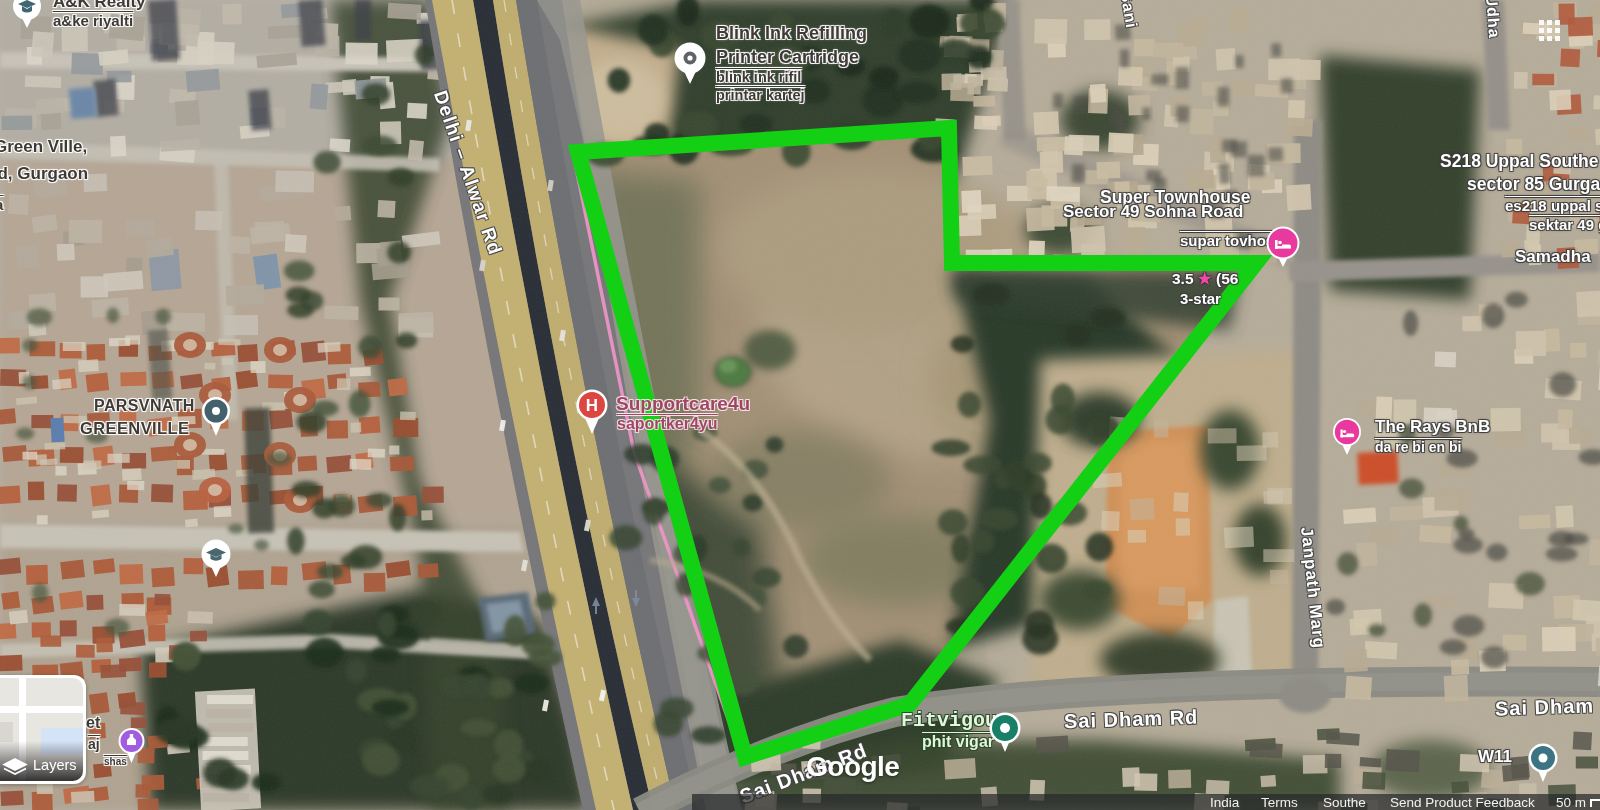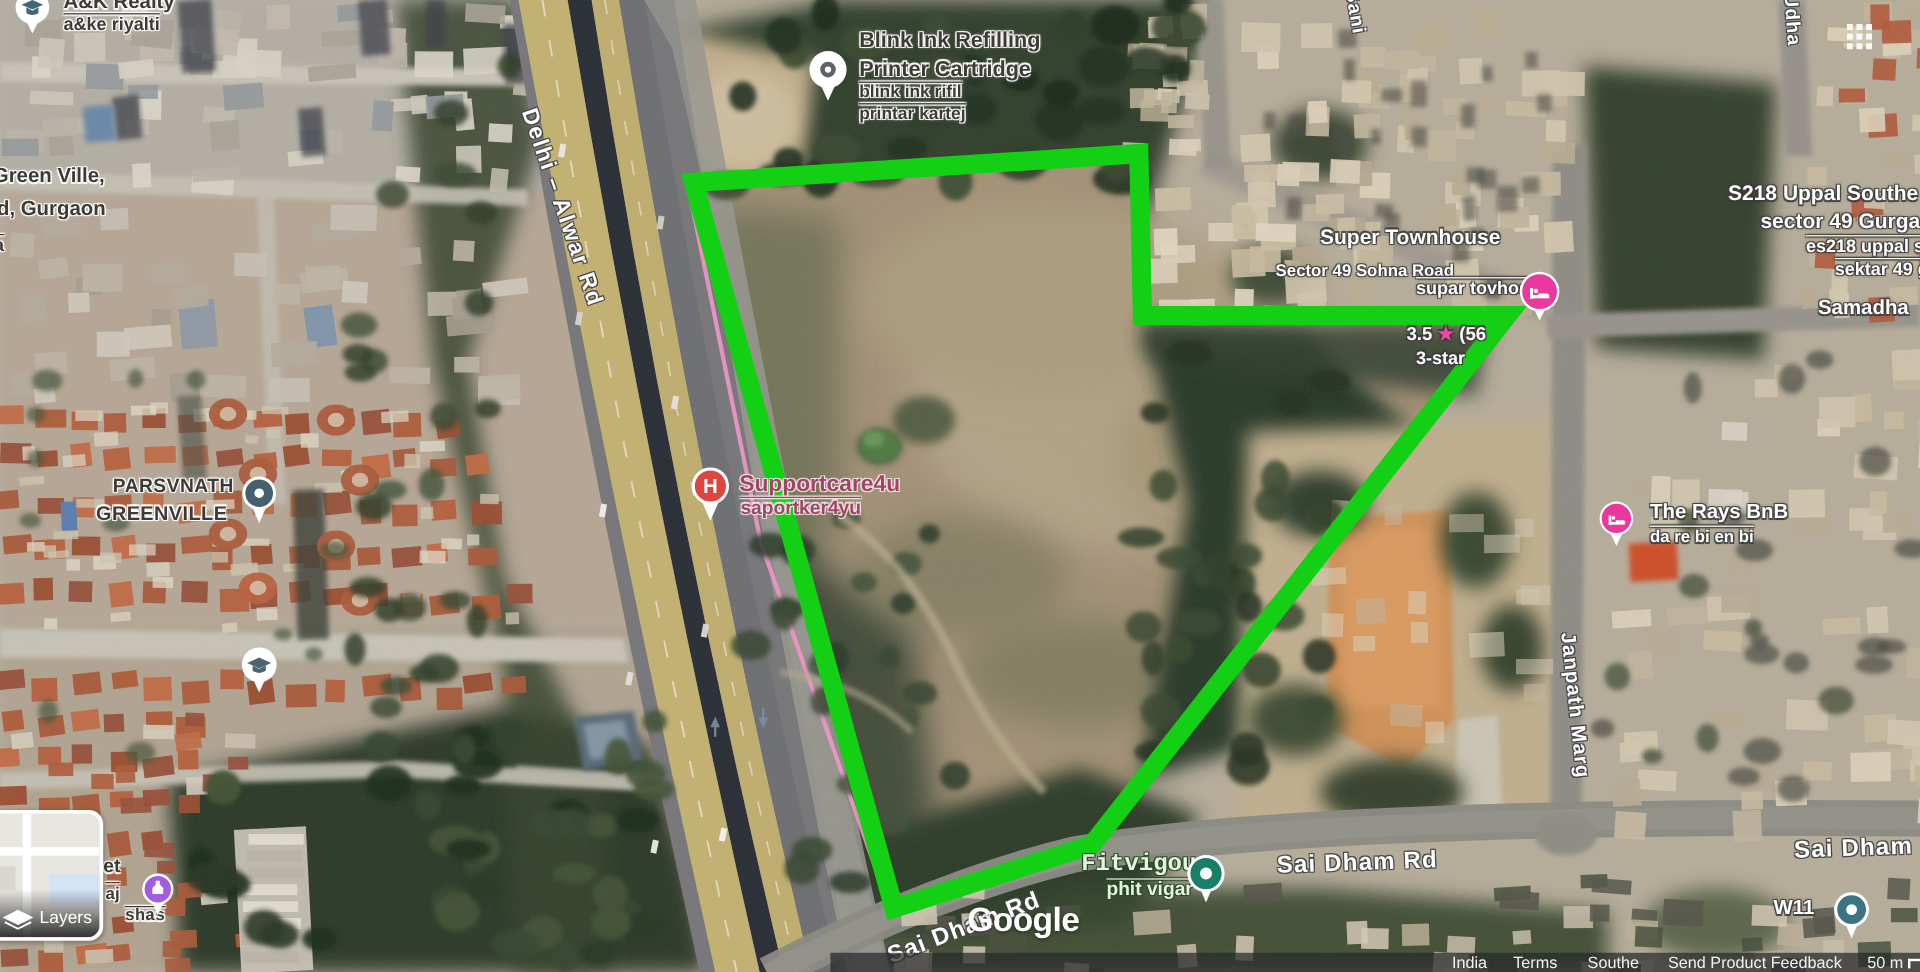--- a/index.html
+++ b/index.html
@@ -1067,38 +1067,38 @@
       <circle cx="18" cy="16" r="15.5" fill="#fff"></circle>
       <circle cx="18" cy="16" r="6.5" fill="#5f6368"></circle>
       <circle cx="18" cy="16" r="2.6" fill="#fff"></circle>
     </svg>
 
 
 <div class="lbl rd" style="left:449px;top:88px;font-size:19px;letter-spacing:1.5px;transform:rotate(71deg);transform-origin:0 0;">Delhi – Alwar Rd</div>
 
 
 <div class="lbl wt" style="left:1100px;top:188px;font-size:17.5px;">Super Townhouse</div>
-<div class="lbl wt" style="left:1063px;top:218px;font-size:14px;text-align:right;">Sector 49 Sohna Road</div>
+<div class="lbl wt" style="left:1063px;top:203px;font-size:17px;text-align:right;">Sector 49 Sohna Road</div>
 <div class="lbl wt hi" style="left:1180px;top:233px;font-size:15px;">supar tovhose</div>
 <div class="lbl wt" style="left:1172px;top:271px;font-size:15.5px;">3.5 <span style="color:#f448a8;">★</span> (56</div>
 <div class="lbl wt" style="left:1180px;top:291px;font-size:15px;">3-star</div>
 
 <svg class="mk" style="left:1264px;top:225px;" width="38" height="44">
       <path d="M19 42 L12 28 L26 28 Z" fill="#fff"></path>
       <circle cx="19" cy="18" r="16.5" fill="#fff"></circle>
       <circle cx="19" cy="18" r="14.5" fill="#e9399e"></circle>
       <rect x="11" y="15" width="2.6" height="9" fill="#fff"></rect>
       <rect x="11" y="21" width="16" height="2.6" fill="#fff"></rect>
       <circle cx="16" cy="17.5" r="1.8" fill="#fff"></circle>
       <path d="M18 19.5 h7 a2 2 0 0 1 2 2 v0.5 h-9 Z" fill="#fff"></path>
     </svg>
 
 
 <div class="lbl wt" style="left:1440px;top:152px;font-size:17.5px;">S218 Uppal Southe</div>
-<div class="lbl wt" style="left:1467px;top:175px;font-size:17.5px;">sector 49 Gurga</div>
+<div class="lbl wt" style="left:1467px;top:175px;font-size:17.5px;">sector 85 Gurga</div>
 <div class="lbl wt hi" style="left:1505px;top:198px;font-size:15px;">es218 uppal sa</div>
 <div class="lbl wt hi" style="left:1529px;top:217px;font-size:15px;">sektar 49 gu</div>
 
 
 <div class="lbl wt" style="left:1515px;top:248px;font-size:17px;">Samadha</div>
 
 
 <div class="lbl wt" style="left:1375px;top:418px;font-size:17px;">The Rays BnB</div>
 <div class="lbl wt hi" style="left:1375px;top:440px;font-size:14px;">da re bi en bi</div>
 <svg class="mk" style="left:1331px;top:417px;" width="32" height="40">
@@ -1156,21 +1156,21 @@
 <svg class="mk" style="left:1527px;top:742px;" width="32" height="42">
       <path d="M16 40 L10 26 L22 26 Z" fill="#fff"></path>
       <circle cx="16" cy="16" r="14.5" fill="#fff"></circle>
       <circle cx="16" cy="16" r="12" fill="#3c7484"></circle>
       <circle cx="16" cy="16" r="4.5" fill="#fff"></circle>
     </svg>
 
 
 <div class="lbl dk" style="left:86px;top:715px;font-size:16px;">et</div>
 <div class="lbl dk hi" style="left:88px;top:737px;font-size:14px;">aj</div>
-<div class="lbl dk hi" style="left:104px;top:757px;font-size:14px;font-family:Liberation Mono, monospace;">shas</div>
+<div class="lbl dk hi" style="left:104px;top:757px;font-size:10px;">shas</div>
 <svg class="mk" style="left:117px;top:727px;" width="29" height="38">
       <path d="M14.5 36 L9 23 L20 23 Z" fill="#fff"></path>
       <circle cx="14.5" cy="14" r="13" fill="#fff"></circle>
       <circle cx="14.5" cy="14" r="11" fill="#a15ce0"></circle>
       <path d="M10 18 L10 13 L14.5 8.5 L19 13 L19 18 Z" fill="#fff"></path>
       <rect x="12.8" y="7" width="3.4" height="3.4" fill="#fff"></rect>
     </svg>
 
 
 <div class="lbl" style="left:806px;top:752px;font-size:28px;font-weight:700;color:#fff;letter-spacing:-0.5px;text-shadow:0 1px 3px rgba(0,0,0,.5);">Google</div>

